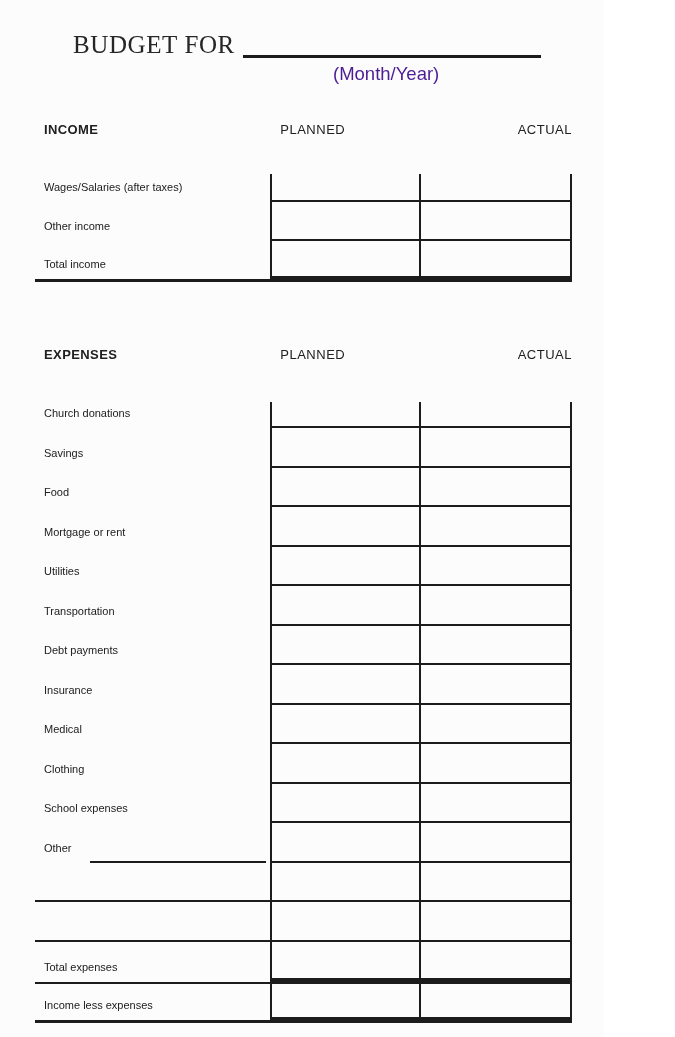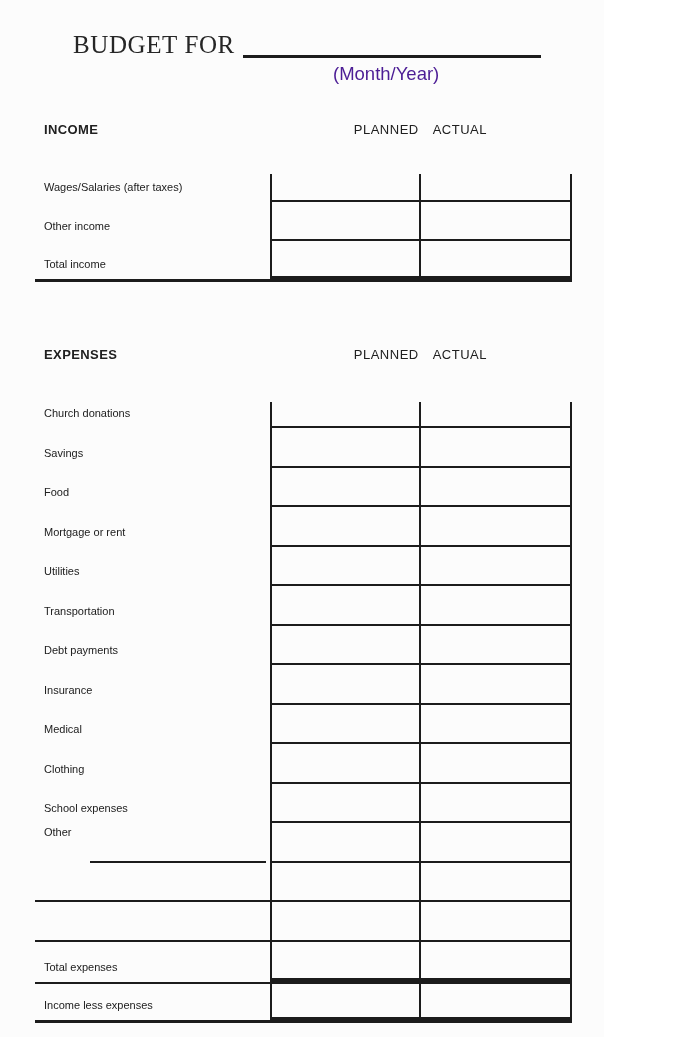--- a/index.html
+++ b/index.html
@@ -19,22 +19,22 @@
               font-size:25px;letter-spacing:.6px;color:#262626;line-height:30px;
               white-space:nowrap}
   .fill-line{flex:1;border-bottom:3px solid var(--ln);margin-left:8px;margin-bottom:2px}
   .subtitle{font-size:18.5px;margin:3px 0 0 333px;color:#4c1d95}
 
   
   .sec-hdr{display:flex;margin:0 32px 0 35px;line-height:22px;font-size:13px}
   .sec-hdr.income{margin-top:34px}
   .sec-hdr.expenses{margin-top:62px}
   .h-lab{width:265px;padding-left:9px;font-weight:bold;letter-spacing:.4px}
-  .h-pl{width:170px;text-align:right;padding-left:12px;letter-spacing:.5px}
-  .h-ac{width:173px;text-align:left;padding-left:14px;letter-spacing:.5px}
+  .h-pl{width:170px;text-align:left;padding-left:12px;letter-spacing:.5px}
+  .h-ac{width:173px;text-align:right;padding-left:14px;letter-spacing:.5px}
 
   
   .tbl{margin:0 32px 0 35px}
   .tbl.income{margin-top:33px}
   .tbl.expenses{margin-top:36px}
   .trow{display:flex}
   .lab{width:265px;display:flex;align-items:flex-end;
        padding:0 4px 6px 9px;font-size:11px;white-space:nowrap;line-height:18px}
   .pl{width:170px;border-left:2px solid var(--ln);border-bottom:2px solid var(--ln)}
   .ac{width:173px;border-left:2px solid var(--ln);border-right:2px solid var(--ln);
@@ -52,21 +52,21 @@
   .v-grandtotal{height:39px}
 
   
   .v-total .pl,.v-total .ac{border-bottom-width:6px}
   .v-total .lab{border-bottom:3px solid var(--ln)}
   .v-subtotal .pl,.v-subtotal .ac{border-bottom-width:6px}
   .v-subtotal .lab{border-bottom:2px solid var(--ln)}
   .v-grandtotal .pl,.v-grandtotal .ac{border-bottom-width:6px}
   .v-grandtotal .lab{border-bottom:3px solid var(--ln)}
   .v-blankline .lab{border-bottom:2px solid var(--ln)}
-  .v-other .lab{padding-bottom:0;align-items:flex-start}
+  .v-other .lab{padding-bottom:0;align-items:flex-end}
   .writein{flex:1;align-self:stretch;border-bottom:2px solid var(--ln);
            margin-left:18px;margin-right:0}
   .v-other .lab span.word{padding-bottom:6px}
 </style>
 </head>
 <body>
 
 <div class="page">
 
   <div class="title-row">

